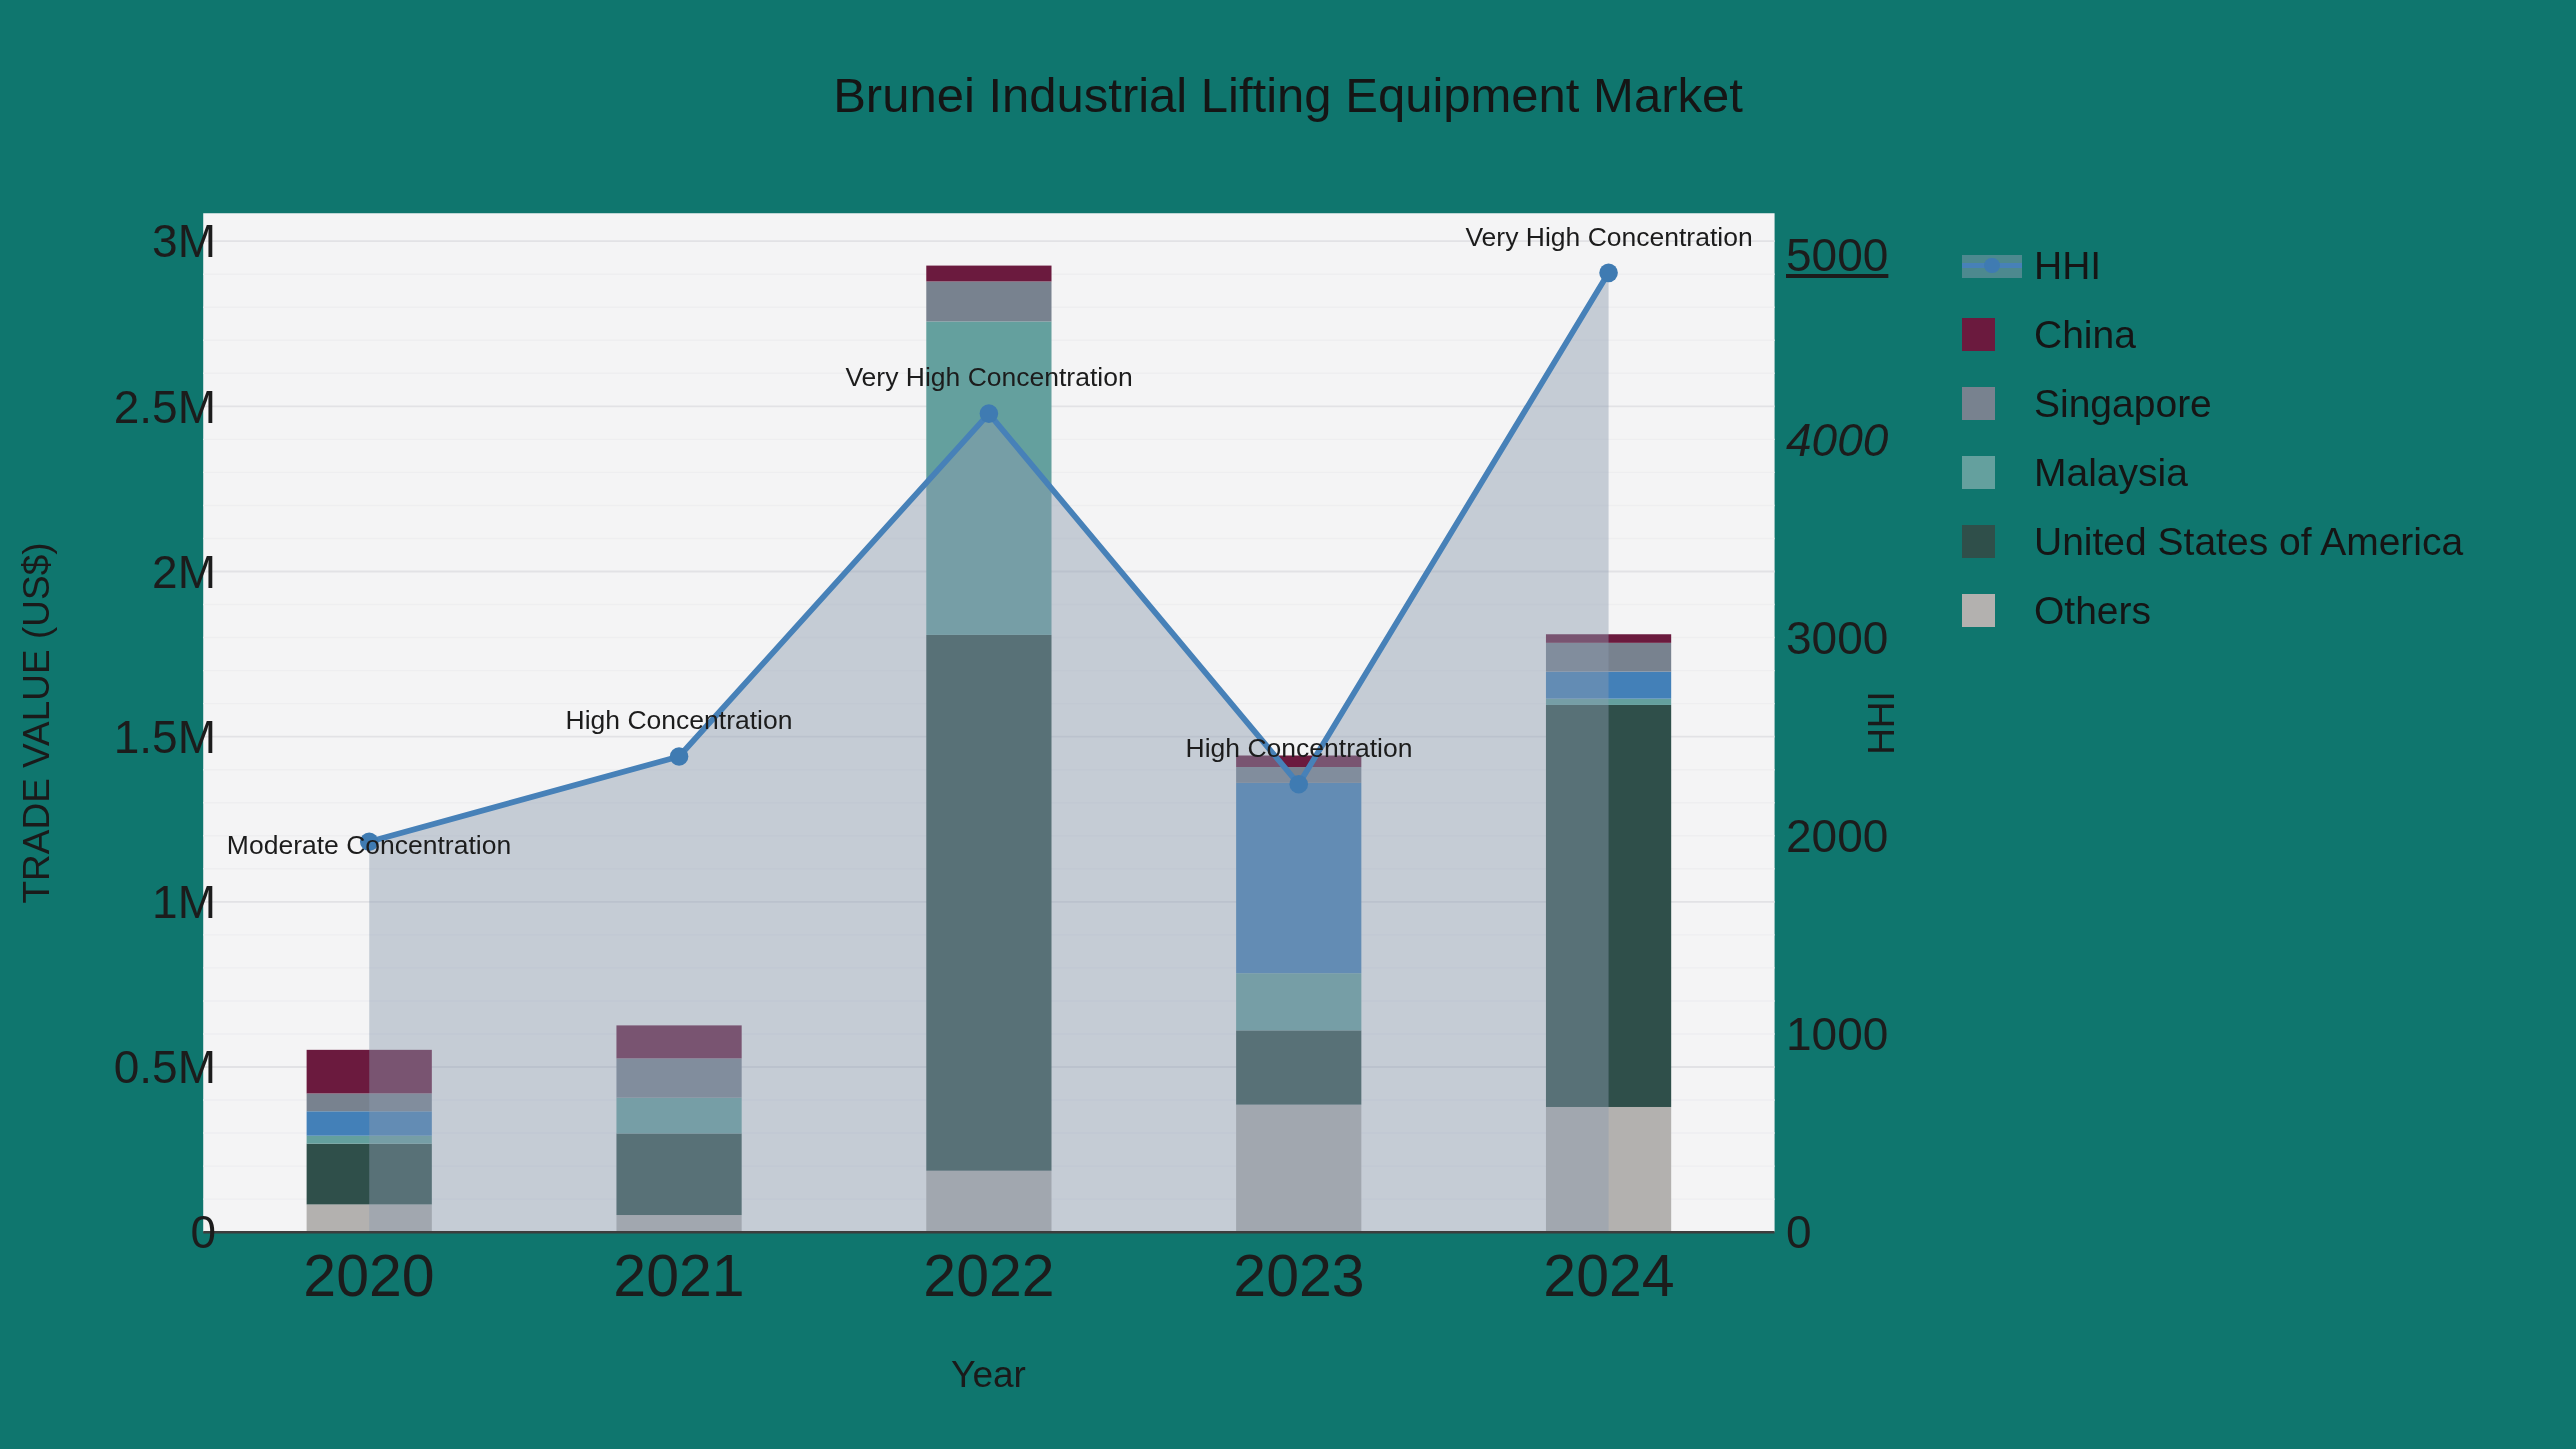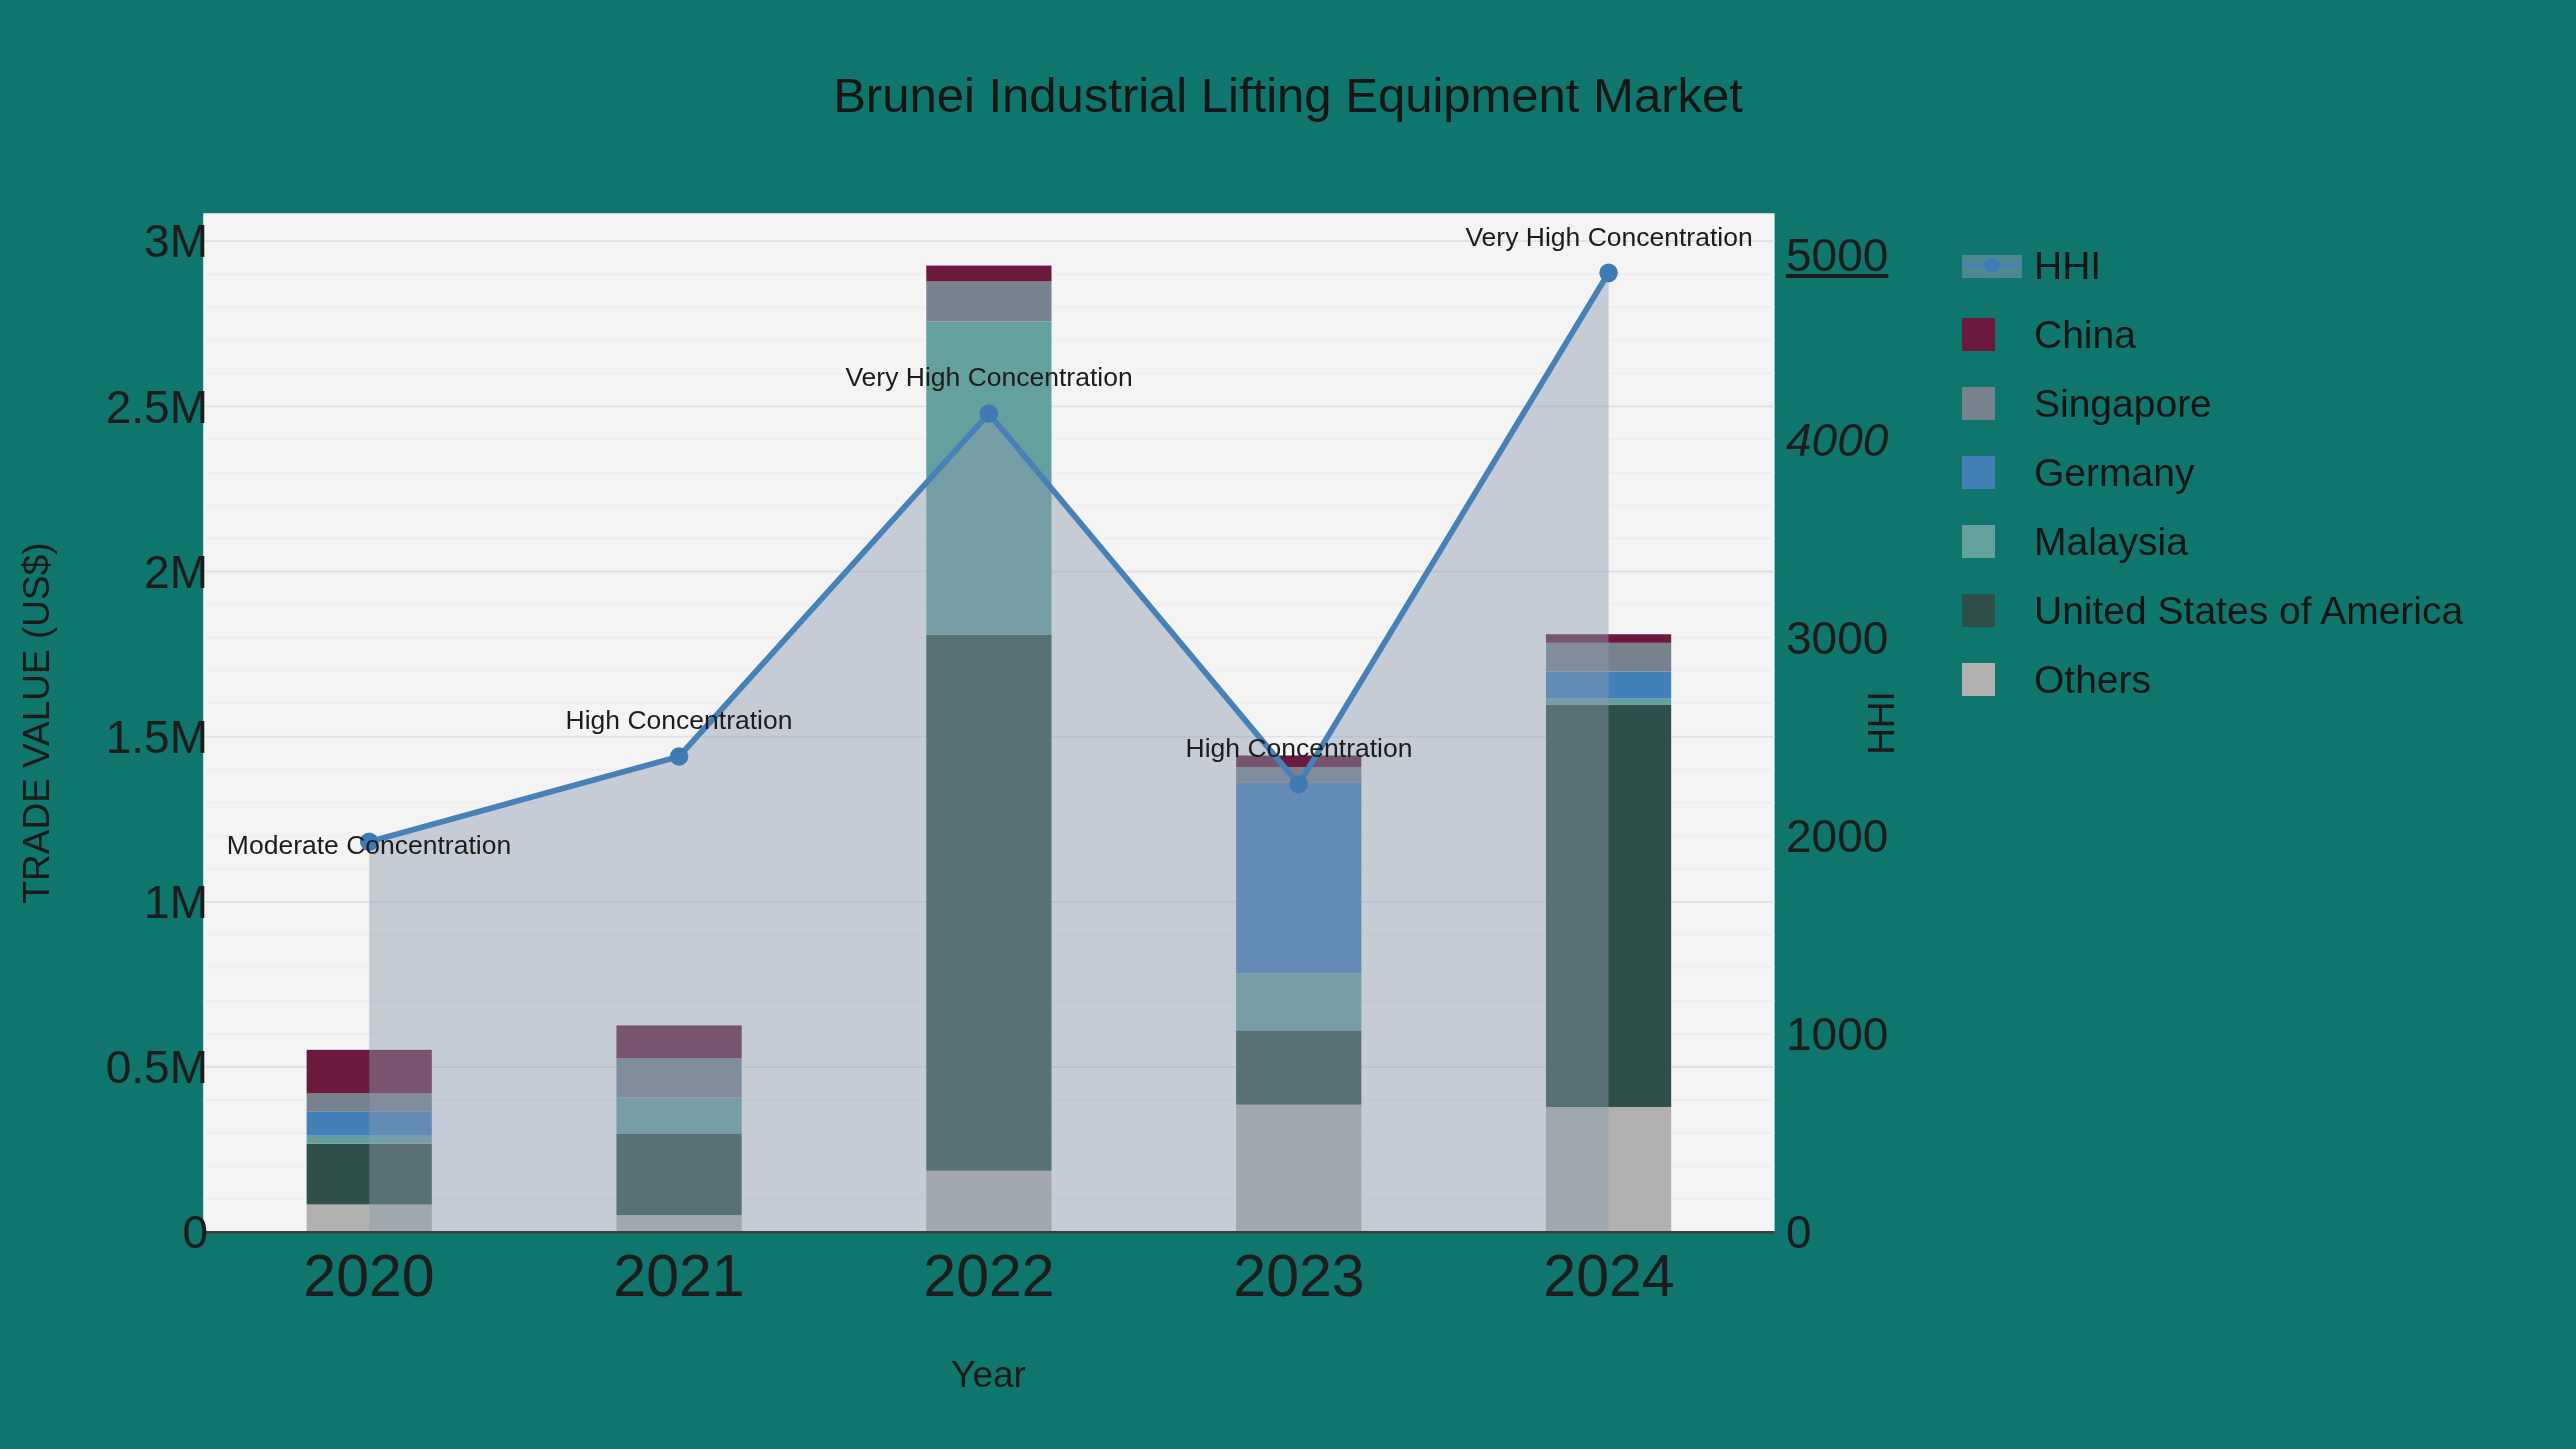--- a/index.html
+++ b/index.html
@@ -9,21 +9,21 @@
   #plot-svg{position:absolute;left:0;top:0;}
   .title-line{position:absolute;left:0;width:2576px;text-align:center;
               font-size:49px;line-height:52px;color:#151515;}
   #title1{top:69px;}
   #title2{top:130px;}
   .ylab{position:absolute;font-size:37px;color:#1a1a1a;white-space:nowrap;}
   #ylab-left{left:37px;top:723px;transform:translate(-50%,-50%) rotate(-90deg);}
   #ylab-right{left:1882px;top:723px;transform:translate(-50%,-50%) rotate(-90deg);}
   #xlab{position:absolute;left:203px;width:1571px;top:1354px;text-align:center;
         font-size:37px;color:#1a1a1a;}
-  .ytick-left{position:absolute;left:8px;width:200px;text-align:right;
+  .ytick-left{position:absolute;left:16px;width:200px;text-align:right;
               font-size:46px;line-height:52px;color:#1c1c1c;}
   .ytick-right{position:absolute;left:1786px;width:215px;text-align:left;
                font-size:46px;line-height:52px;color:#1c1c1c;}
   .xtick{position:absolute;width:310px;text-align:center;top:1242px;
          font-size:59px;color:#1c1c1c;}
   .annotation{position:absolute;font-size:26.5px;line-height:33px;color:#1c1c1c;
               white-space:nowrap;transform:translateX(-50%);}
   #legend{position:absolute;left:1962px;top:231px;}
   .legend-item{display:flex;align-items:center;height:69px;}
   .legend-swatch{width:33px;height:33px;margin-right:39px;flex:0 0 auto;}
@@ -155,24 +155,20 @@
       </div>
       <div class="legend-item">
         <span class="legend-swatch" style="background: rgb(107, 26, 62);"></span>
         <span class="legend-label">China</span>
       </div>
       <div class="legend-item">
         <span class="legend-swatch" style="background: rgb(120, 130, 143);"></span>
         <span class="legend-label">Singapore</span>
       </div>
       <div class="legend-item">
-        <span class="legend-swatch" style="background: rgb(67, 128, 184);"></span>
-        <span class="legend-label">Germany</span>
-      </div>
-      <div class="legend-item">
         <span class="legend-swatch" style="background: rgb(100, 160, 158);"></span>
         <span class="legend-label">Malaysia</span>
       </div>
       <div class="legend-item">
         <span class="legend-swatch" style="background: rgb(47, 79, 74);"></span>
         <span class="legend-label">United States of America</span>
       </div>
       <div class="legend-item">
         <span class="legend-swatch" style="background: rgb(179, 177, 175);"></span>
         <span class="legend-label">Others</span>

